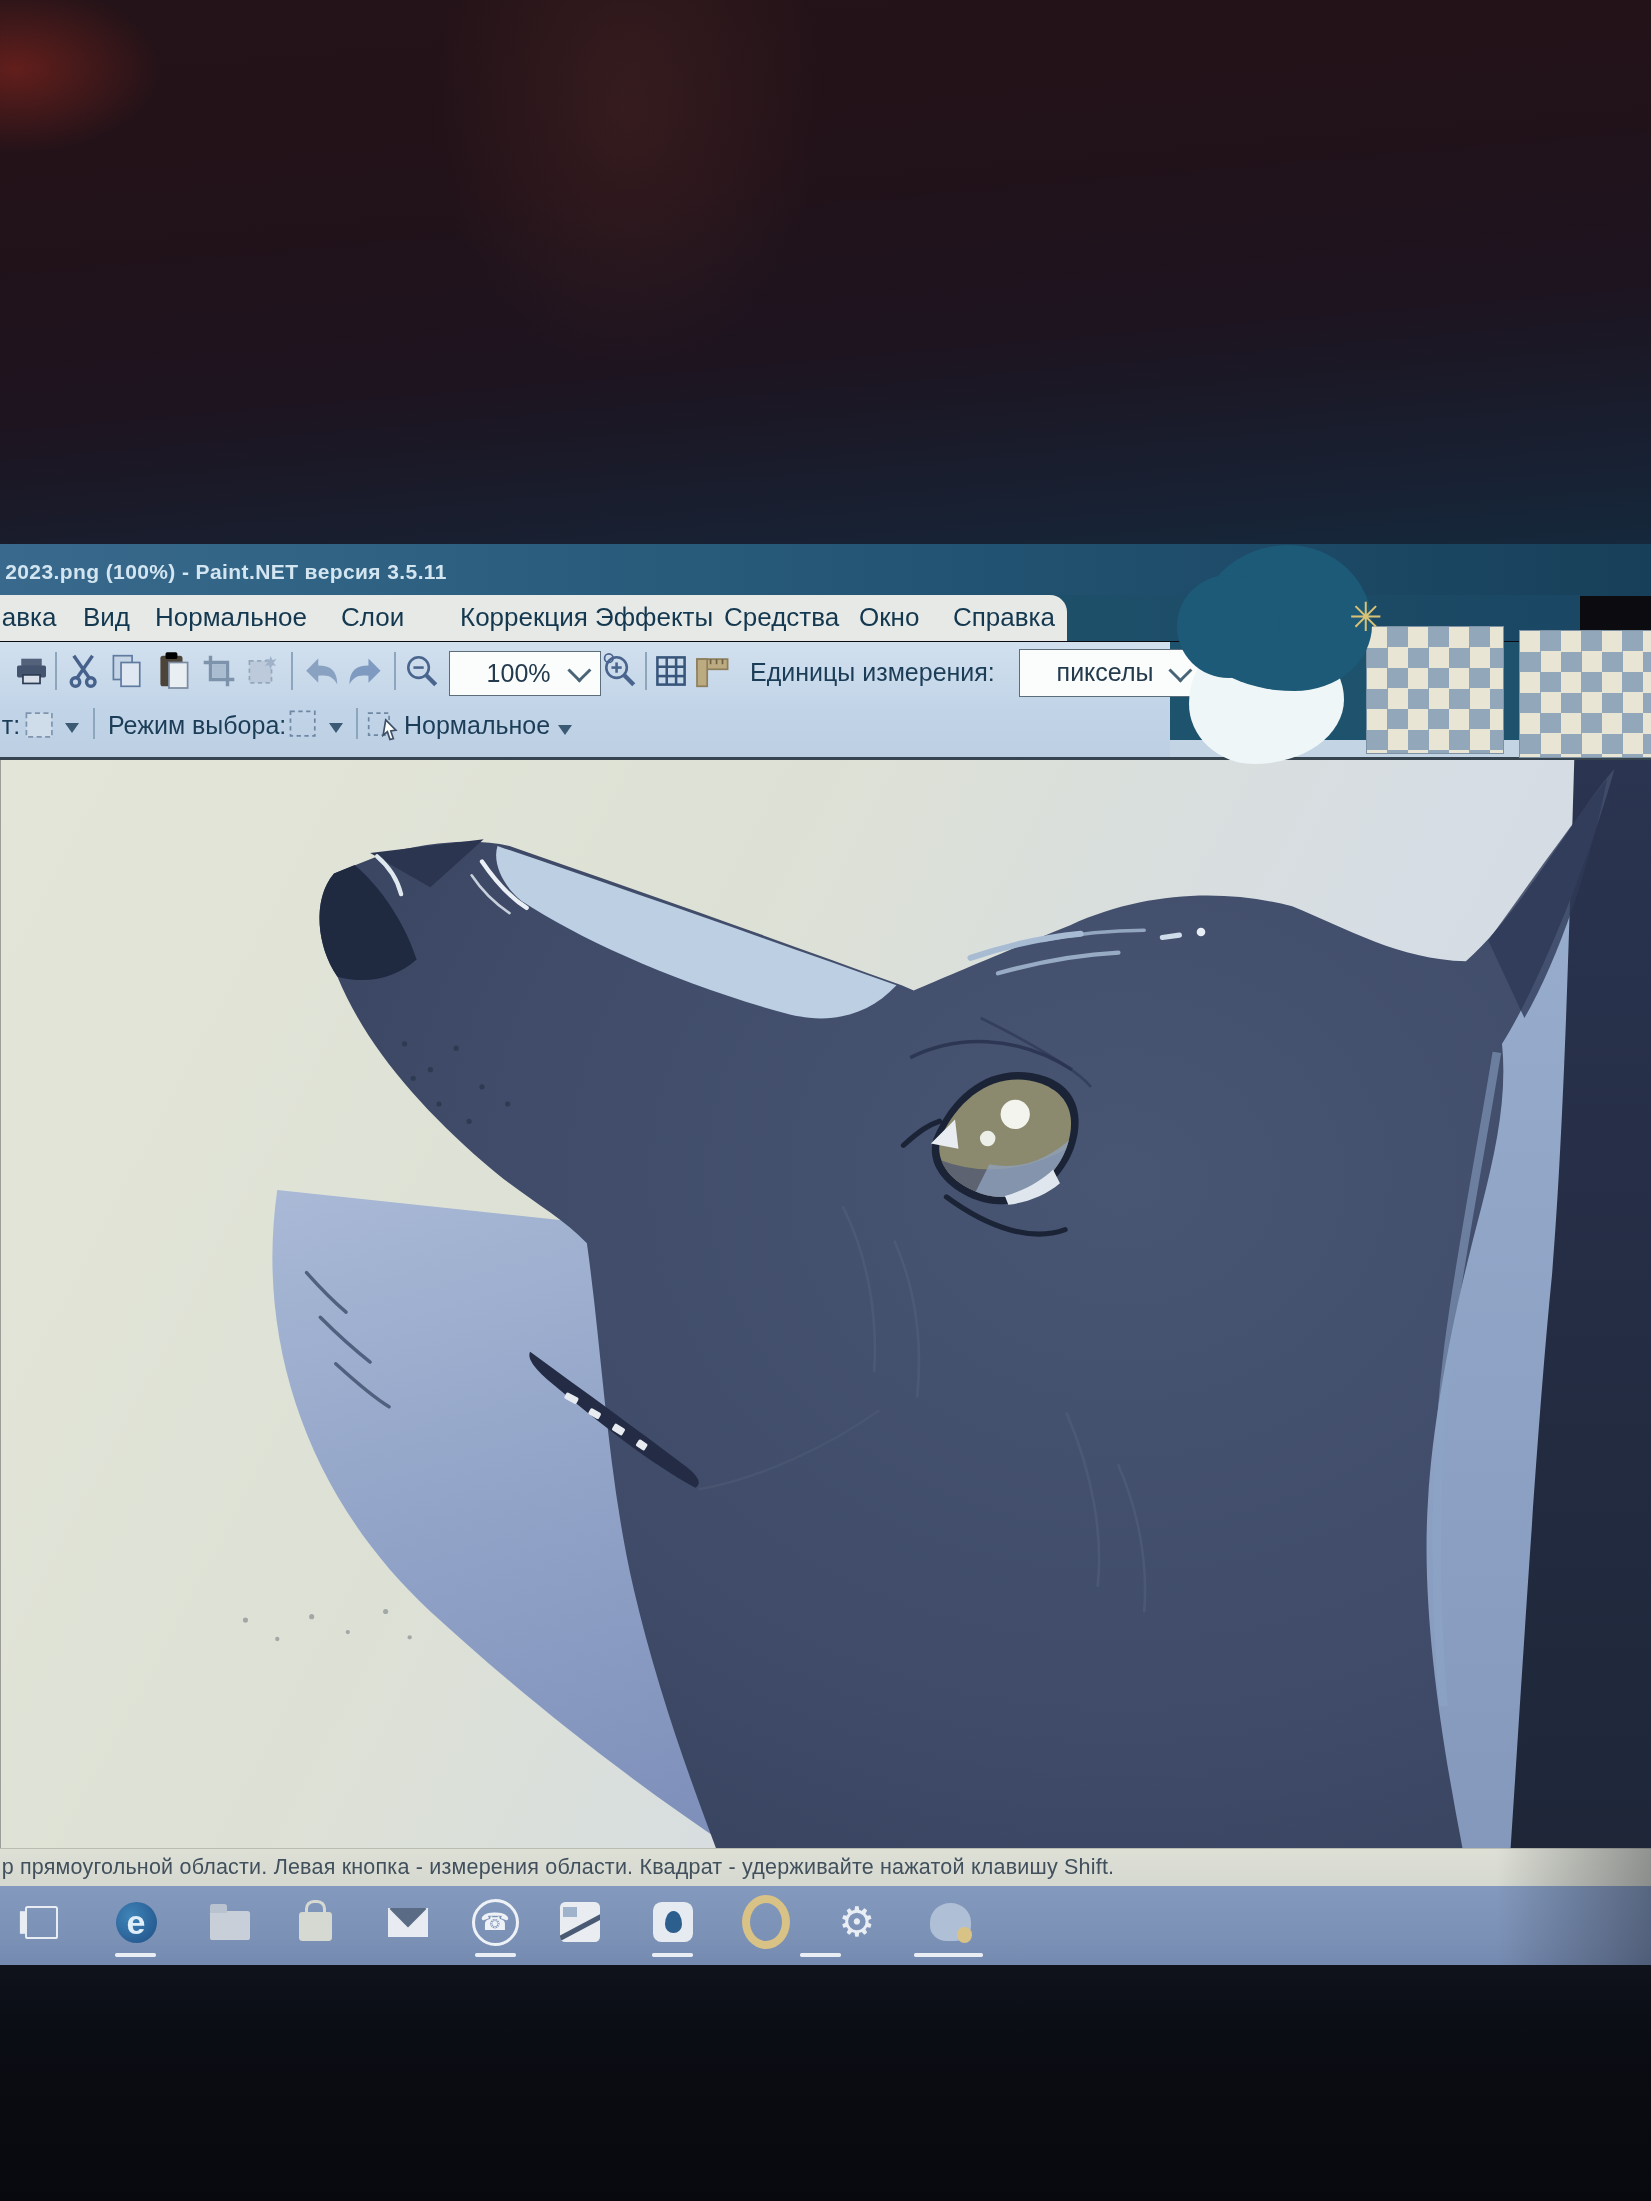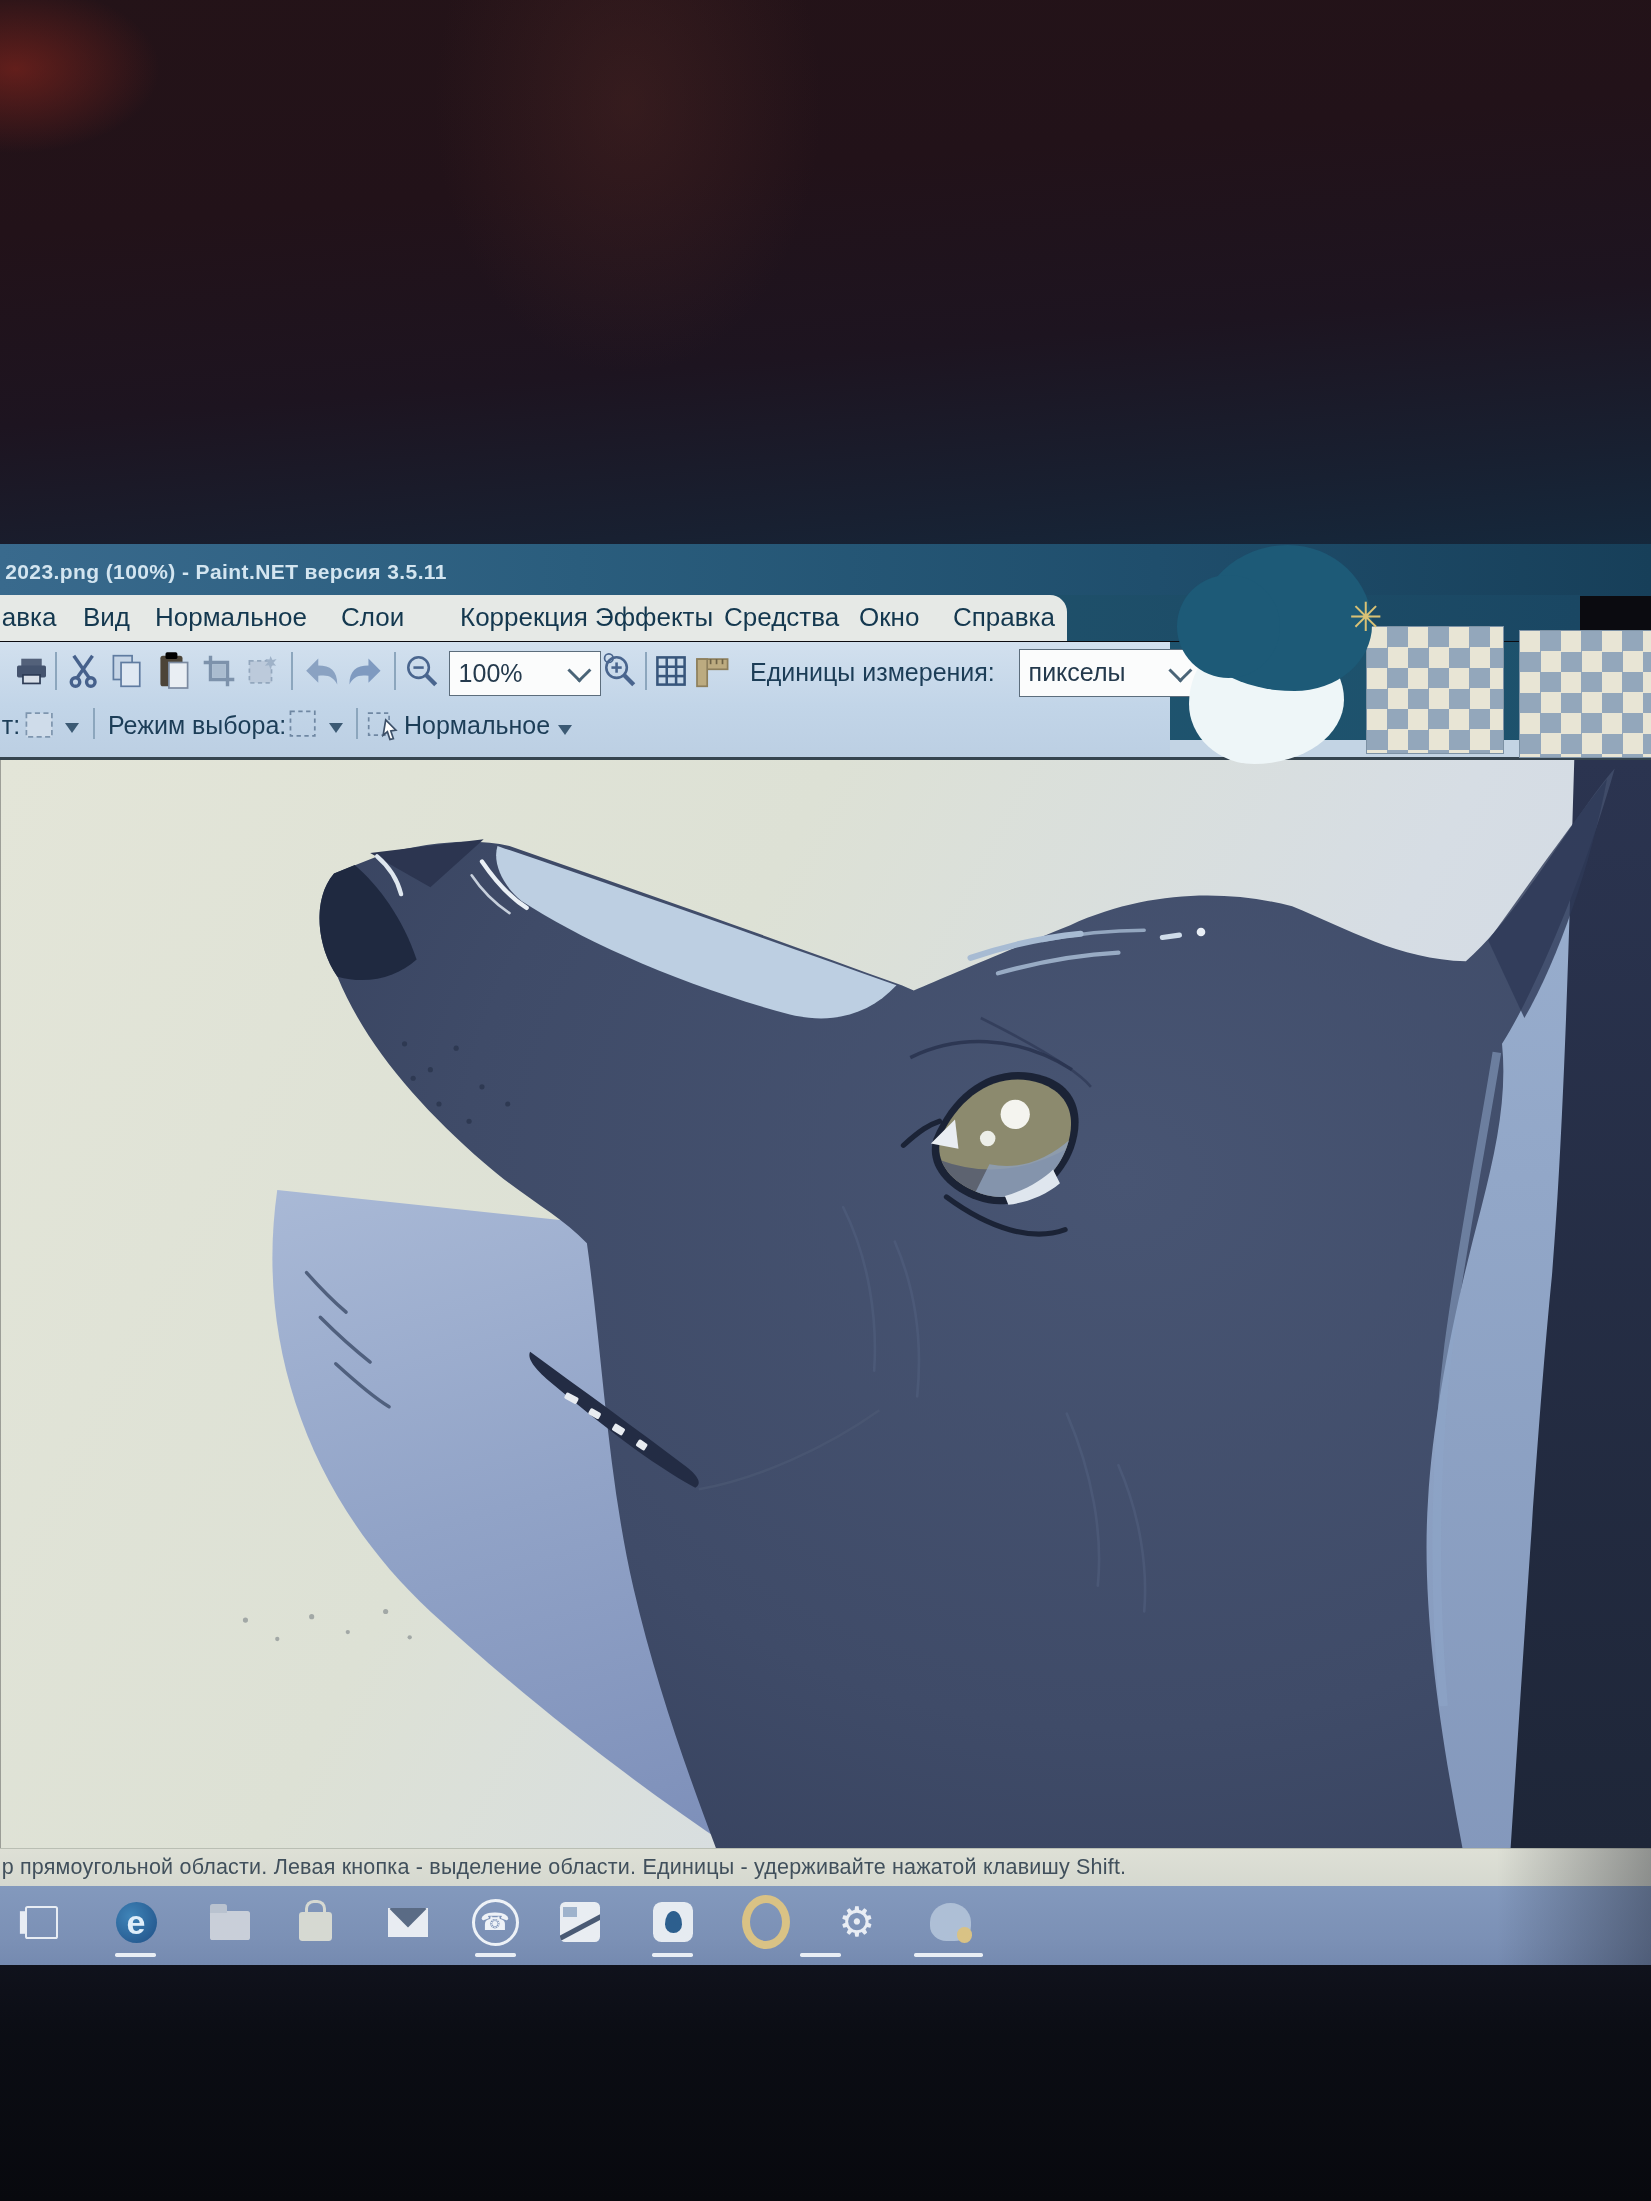--- a/index.html
+++ b/index.html
@@ -27,21 +27,21 @@
   
   #toolzone{left:0;top:642px;width:1652px;height:115px;
     background:linear-gradient(90deg,#215872 0%,#1d516c 100%);}
   #toollight{position:absolute;left:0;top:0;width:1170px;height:115px;
     background:linear-gradient(180deg,#d2e0ee 0%,#c2d5e8 55%,#bccfe3 100%);}
   #toollight2{position:absolute;left:1170px;top:98px;width:482px;height:17px;background:#c3d4e4;}
   .sep{position:absolute;width:1.7px;height:38px;background:#8ca6bd;top:10.3px;}
   .sep2{position:absolute;width:1.7px;height:31px;background:#8ca6bd;top:8.6px;}
   .ibtn{position:absolute;top:6.9px;width:38px;height:45px;display:flex;align-items:center;justify-content:center;}
   .combo{position:absolute;background:#fbfcfc;border:1.7px solid #5c6d7c;display:flex;align-items:center;}
-  .combo .val{font-size:25px;color:#243a4d;padding-left:8.6px;flex:1;}
+  .combo .val{font-size:25px;color:#243a4d;padding-left:8.6px;flex:1;margin-left:28px;}
   .chev{width:13.8px;height:13.8px;border-right:3.4px solid #4a6477;border-bottom:3.4px solid #4a6477;
         transform:rotate(45deg);margin:0 12px 5.2px 0;}
   .tlabel{position:absolute;font-size:25px;color:#1c3d57;top:15.5px;}
   .caret{position:absolute;top:26px;width:0;height:0;border-left:7.7px solid transparent;
          border-right:7.7px solid transparent;border-top:10.3px solid #3c5a74;}
   #row2{position:absolute;left:0;top:57px;width:1170px;height:59px;}
   
   .checker{position:absolute;border:1.7px solid #7d92a5;
     background:repeating-conic-gradient(#93a7bb 0% 25%, #e8e5d5 0% 50%);
     background-size:41px 41px;}
@@ -409,21 +409,21 @@
     <path d="M 1240 760 C 1270 830 1282 900 1276 960"></path>
     <path d="M 1300 820 C 1326 880 1334 940 1330 990"></path>
   </g>
 
   <path d="M 1740 340 C 1724 440 1700 560 1684 680 C 1670 790 1664 940 1678 1100" stroke="#8ea6c8" stroke-width="10" fill="none" opacity="0.55"></path>
 
   <path d="M 1730 210 C 1780 140 1830 70 1868 22 C 1850 120 1812 230 1772 300 Z" fill="#2e3a57" opacity="0.8"></path>
 </svg>
 
 <div class="abs" id="statusbar">
-  <div class="s">р прямоугольной области. Левая кнопка - выделение области. Единицы - удерживайте нажатой клавишу Shift.</div>
+  <div class="s">р прямоугольной области. Левая кнопка - измерения области. Квадрат - удерживайте нажатой клавишу Shift.</div>
 </div>
 
 <div class="abs" id="taskbar">
   <div class="tb-ic" style="left:17px">
       <span class="tv"></span>
     </div>
   <div class="tb-ic" style="left:112px">
     <span class="edge circ">e</span>
     </div>
   <div class="tb-ic" style="left:206px">

